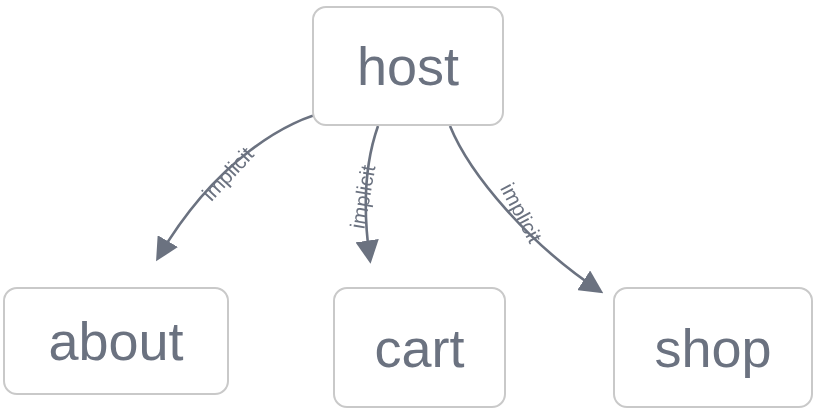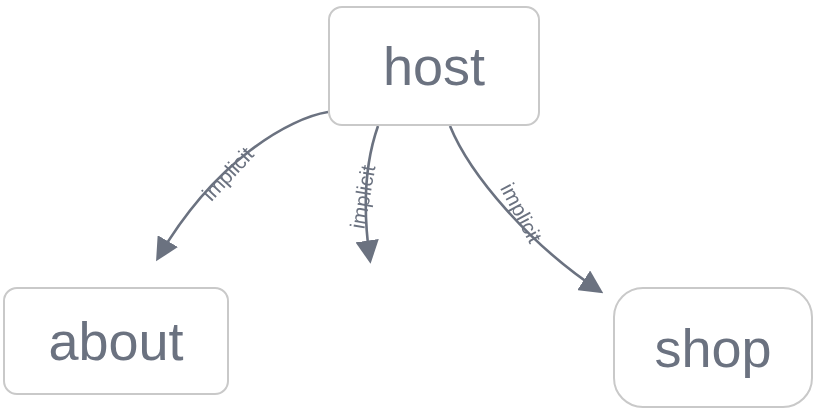--- a/index.html
+++ b/index.html
@@ -65,30 +65,33 @@
       </marker>
     </defs>
 
     <path fill="none" stroke="#6b7280" stroke-width="2.6" marker-end="url(#arrowhead)" d="M 328 112 C 290 118, 215 160, 158 258"></path>
 
     <path fill="none" stroke="#6b7280" stroke-width="2.6" marker-end="url(#arrowhead)" d="M 378 126 C 366 160, 362 205, 370 260"></path>
 
     <path fill="none" stroke="#6b7280" stroke-width="2.6" marker-end="url(#arrowhead)" d="M 450 126 C 470 175, 530 245, 600 291"></path>
   </svg>
 
-  <div class="node-box" style="left: 328px; top: 6px; width: 212px; height: 120px;">
+  <div class="node-box" style="left: 312px; top: 6px; width: 192px; height: 120px;">
     <span class="node-label">host</span>
   </div>
 
   <div class="node-box" style="left: 3px; top: 287px; width: 226px; height: 108px;">
     <span class="node-label">about</span>
   </div>
 
+  <div class="node-box" style="left: 333px; top: 287px; width: 173px; height: 121px;">
+    <span class="node-label">cart</span>
+  </div>
 
-  <div class="node-box" style="left: 613px; top: 287px; width: 200px; height: 121px; border-radius: 30px;">
+  <div class="node-box" style="left: 613px; top: 287px; width: 200px; height: 121px;">
     <span class="node-label">shop</span>
   </div>
 
   <div class="edge-label" style="position: absolute; left: 228px; top: 174px; transform: translate(-50%, -50%) rotate(-47deg);">implicit</div>
 
   <div class="edge-label" style="position: absolute; left: 363px; top: 197px; transform: translate(-50%, -50%) rotate(-80deg);">implicit</div>
 
   <div class="edge-label" style="position: absolute; left: 521px; top: 213px; transform: translate(-50%, -50%) rotate(62deg);">implicit</div>
 
 </div>

